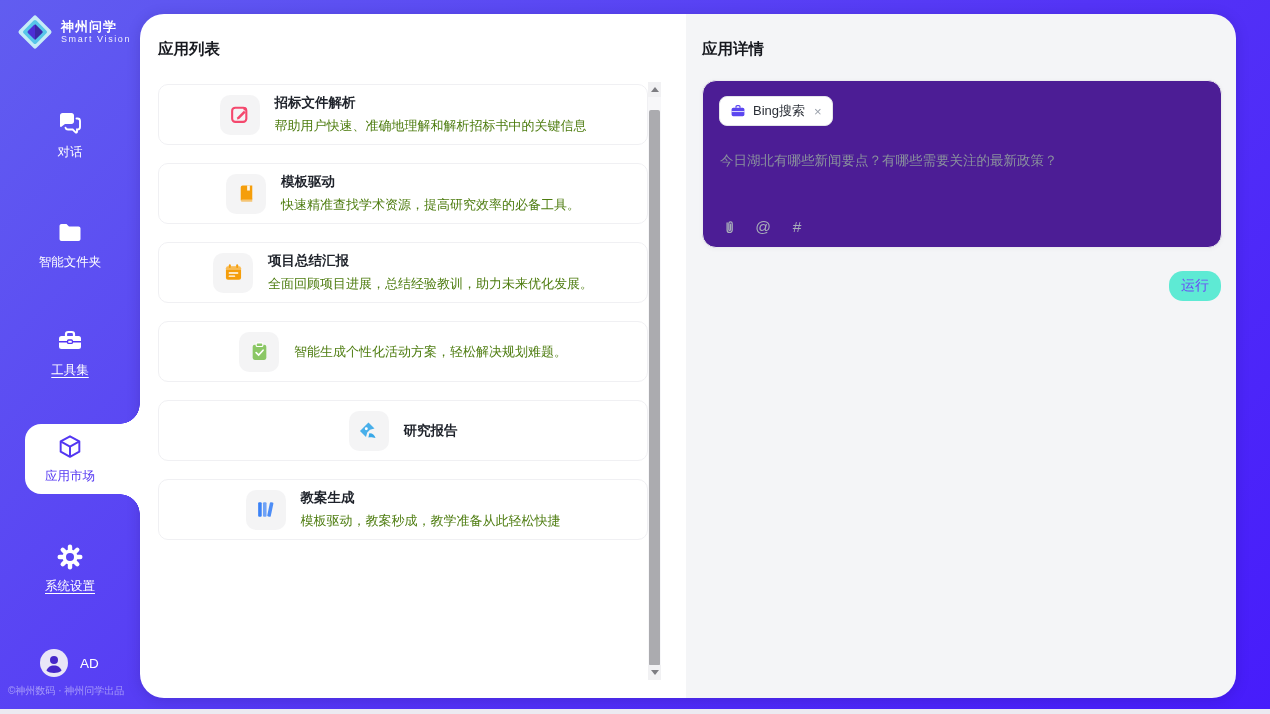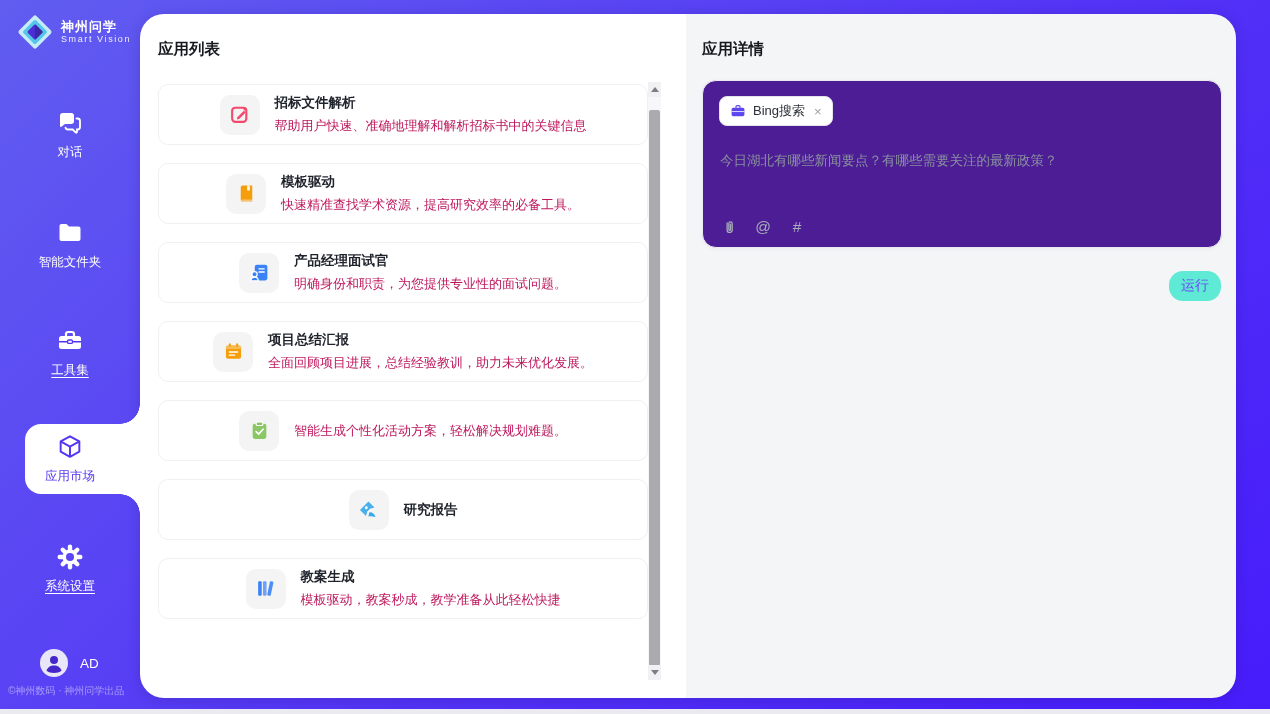--- a/index.html
+++ b/index.html
@@ -52,21 +52,21 @@
   .cards{position:absolute;top:70px;left:18px;width:490px;bottom:0;overflow:hidden;}
   .app-card{box-sizing:border-box;height:61px;margin-bottom:18px;border:1px solid #f0f0f3;
             border-radius:10px;background:#fff;display:flex;align-items:center;gap:15px;
             padding:0 14px;cursor:pointer;justify-content:center;}
   .app-card.selected{border:1.5px solid #7d58f6;background:#f4eefe;}
   .icon-box{width:40px;height:40px;border-radius:10px;background:rgba(95,100,120,.07);
             display:flex;align-items:center;justify-content:center;flex:0 0 auto;}
   .icon-box svg{width:21px;height:21px;display:block;}
   .card-text{display:flex;flex-direction:column;gap:5px;min-width:0;}
   .card-title{font-size:13.5px;font-weight:bold;color:#1f232b;}
-  .card-desc{font-size:13px;color:#be185d;white-space:nowrap;}
+  .card-desc{font-size:13px;color:#4d7c0f;white-space:nowrap;}
 
   
   .scrollbar{position:absolute;top:68px;left:508px;width:13px;height:598px;background:#f7f7f9;}
   .scroll-btn{position:absolute;left:0;width:13px;height:15px;display:flex;align-items:center;
               justify-content:center;background:#f1f1f3;cursor:pointer;}
   .scroll-btn.up{top:0;}
   .scroll-btn.down{bottom:0;}
   .tri-up{width:0;height:0;border-left:4px solid transparent;border-right:4px solid transparent;
           border-bottom:5px solid #7d7d82;}
   .tri-down{width:0;height:0;border-left:4px solid transparent;border-right:4px solid transparent;
@@ -215,34 +215,20 @@
                 <path d="M4.5 16.7c0-1.1.8-1.9 1.8-1.9h9.2v3.1H6.3c-1 0-1.8-.5-1.8-1.2z" fill="currentColor" opacity=".55"></path>
                 <rect x="10.6" y="2.4" width="2.6" height="4.8" fill="#fff" opacity=".9"></rect>
               </svg>
             </span>
             <span class="card-text">
               <span class="card-title">模板驱动</span>
               <span class="card-desc">快速精准查找学术资源，提高研究效率的必备工具。</span>
             </span>
           </div>
           <div class="app-card">
-            <span class="icon-box" style="color:#3b82f6">
-              <svg viewBox="0 0 20 20">
-                <rect x="5.5" y="2.5" width="12" height="15" rx="2" fill="currentColor"></rect>
-                <path d="M9.5 6.5h5M9.5 9.5h5" stroke="#fff" stroke-width="1.3" stroke-linecap="round"></path>
-                <circle cx="5.3" cy="11.6" r="2.5" fill="currentColor" stroke="#fff" stroke-width="1.2"></circle>
-                <path d="M1.6 17.9c.4-2.2 1.9-3.4 3.7-3.4s3.3 1.2 3.7 3.4z" fill="currentColor" stroke="#fff" stroke-width="1.2"></path>
-              </svg>
-            </span>
-            <span class="card-text">
-              <span class="card-title">产品经理面试官</span>
-              <span class="card-desc">明确身份和职责，为您提供专业性的面试问题。</span>
-            </span>
-          </div>
-          <div class="app-card">
             <span class="icon-box" style="color:#f59e0b">
               <svg viewBox="0 0 20 20">
                 <rect x="2.8" y="4" width="14.4" height="13" rx="2" fill="currentColor"></rect>
                 <rect x="2.8" y="4" width="14.4" height="3.6" fill="#fff" opacity=".3"></rect>
                 <rect x="5.6" y="2.2" width="1.8" height="3.4" rx=".9" fill="currentColor"></rect>
                 <rect x="12.6" y="2.2" width="1.8" height="3.4" rx=".9" fill="currentColor"></rect>
                 <path d="M6 10.5h8M6 13.5h5" stroke="#fff" stroke-width="1.3" stroke-linecap="round"></path>
               </svg>
             </span>
             <span class="card-text">

